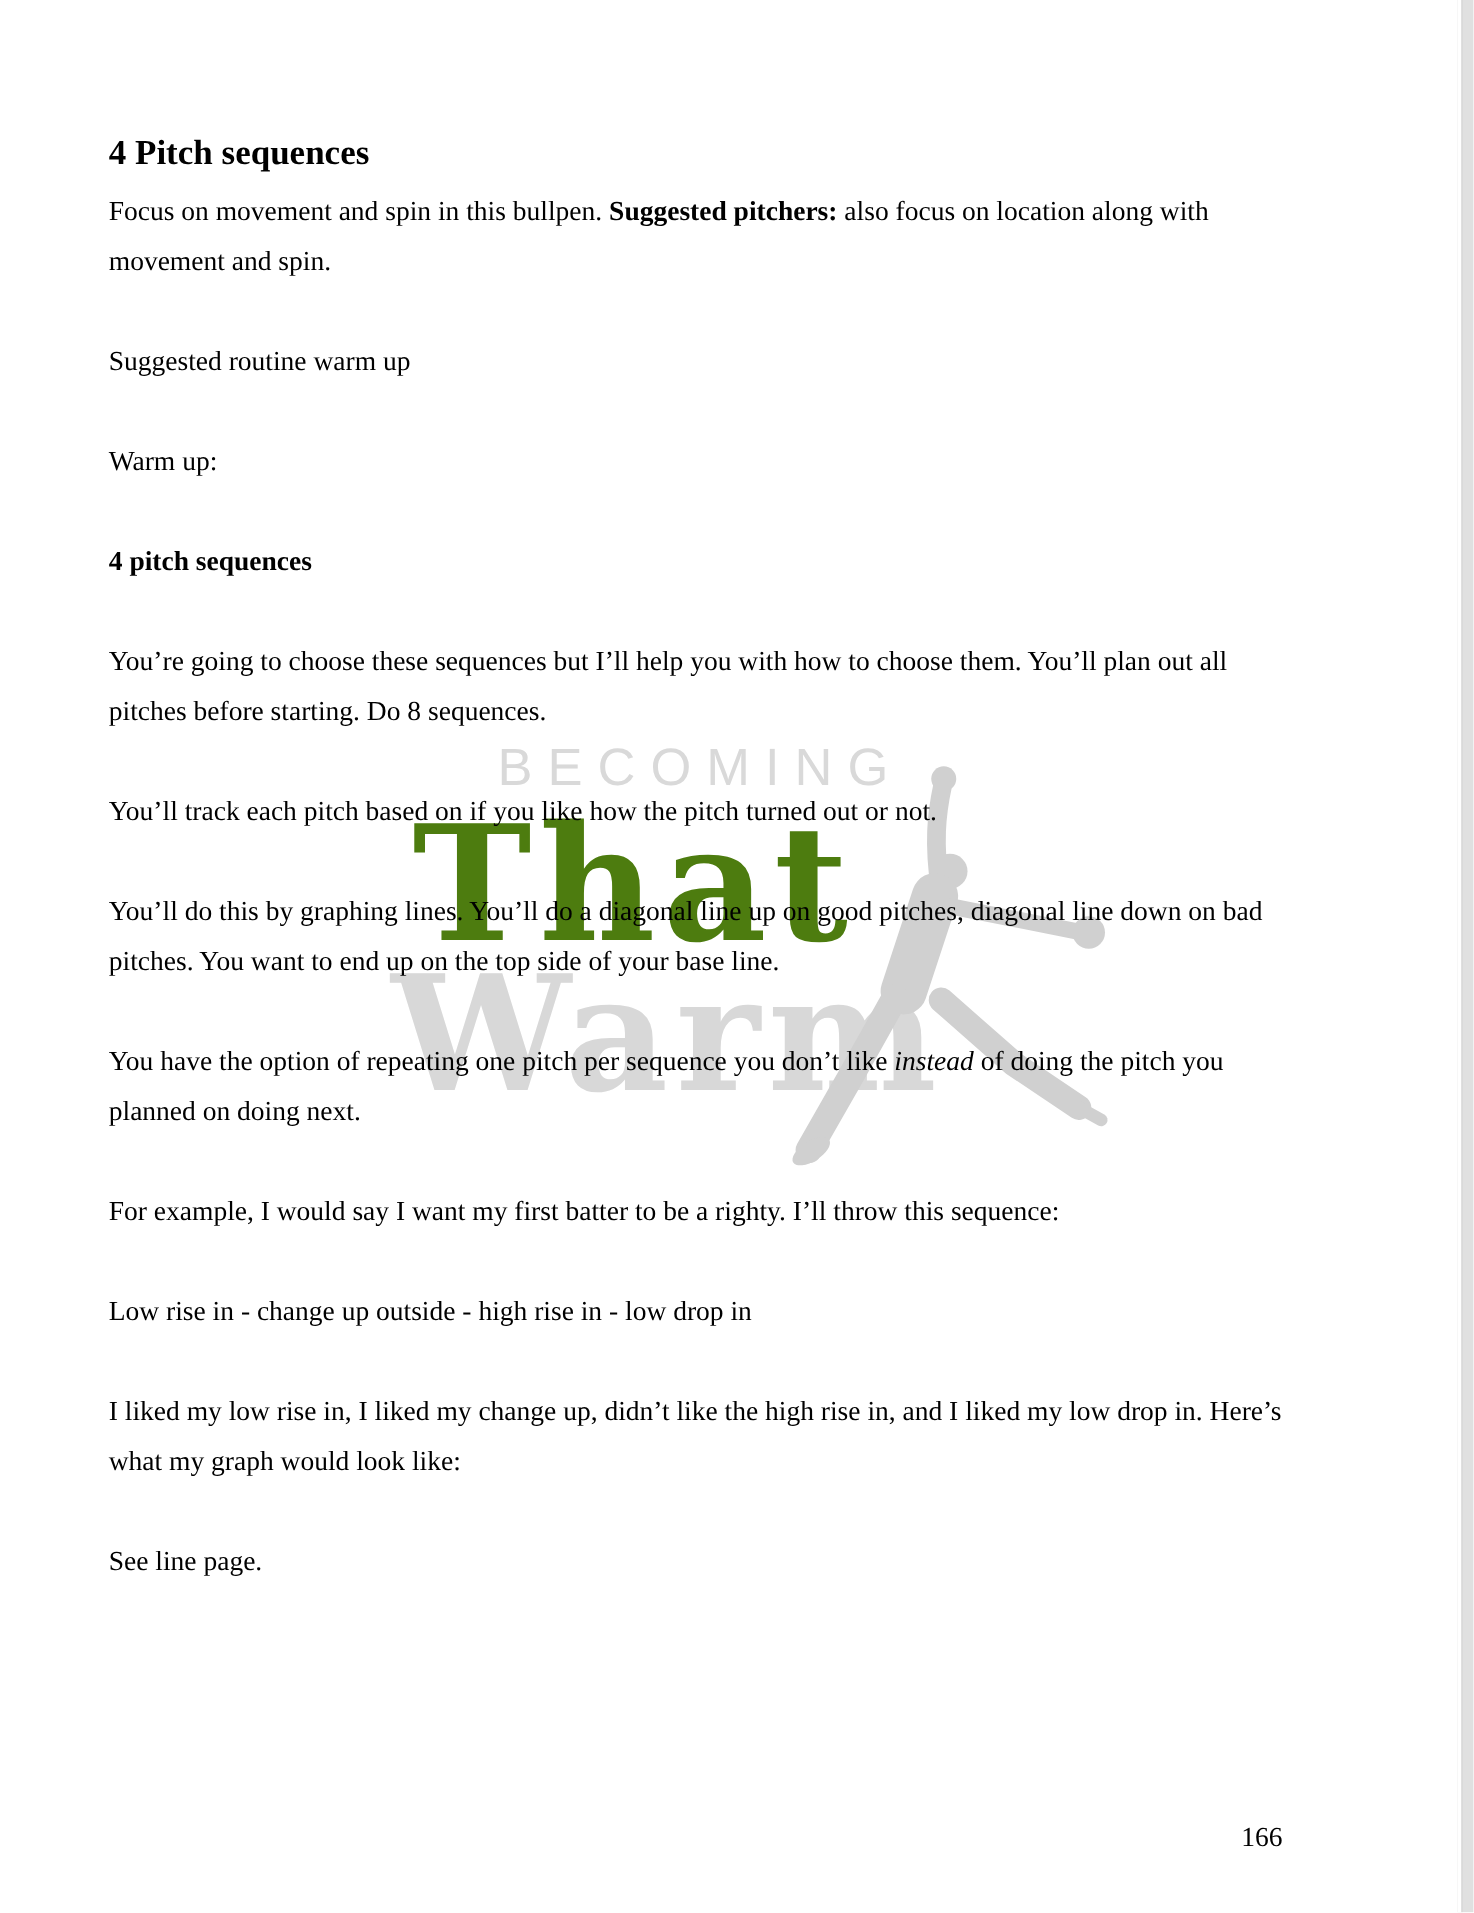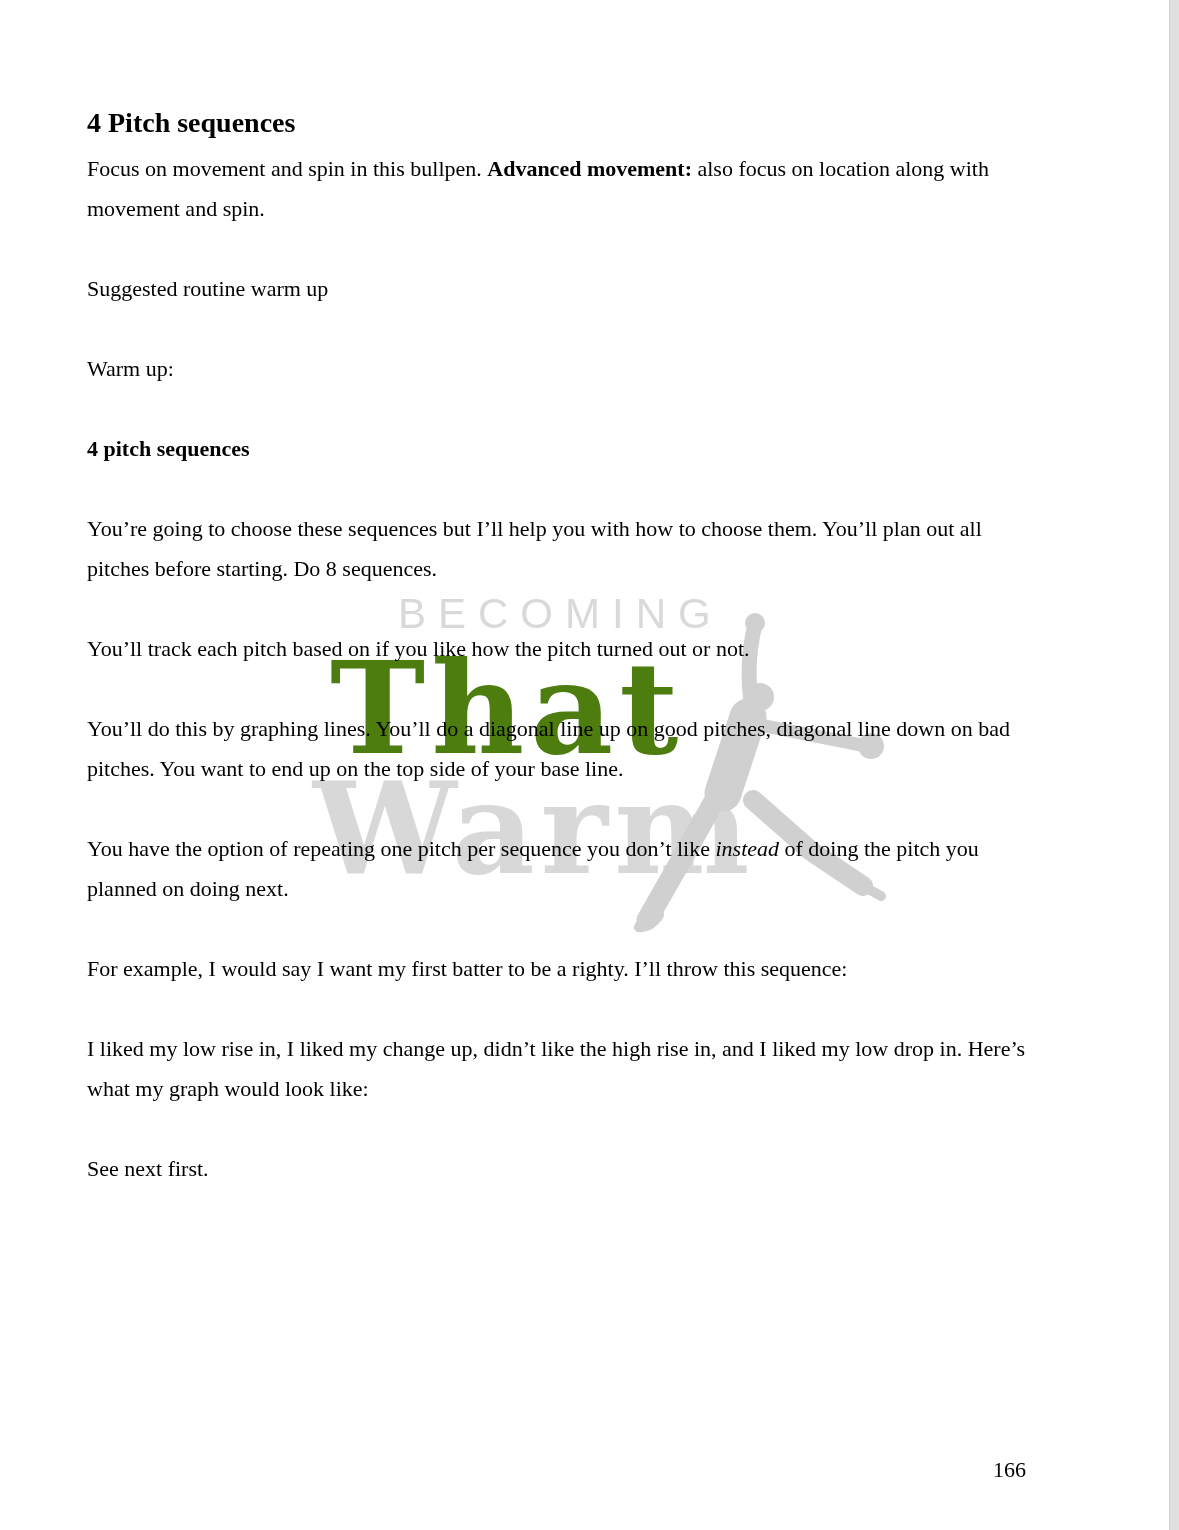--- a/index.html
+++ b/index.html
@@ -84,41 +84,42 @@
       <ellipse cx="49" cy="341" rx="17" ry="8" transform="rotate(-32 49 341)" fill="#d0d0d0"></ellipse>
 
       <path d="M153,220 L211,271 L263,306" stroke="#d0d0d0" stroke-width="20" stroke-linecap="round"></path>
       <path d="M263,306 L281,316" stroke="#d0d0d0" stroke-width="10" stroke-linecap="round"></path>
     </svg>
   </div>
 
   <div class="content">
     <h1>4 Pitch sequences</h1>
 
-    <p><span>Focus on movement and spin in this bullpen. </span><strong>Advanced movement:</strong><span> also focus on location along with movement and spin.</span></p>
+    <p><span>Focus on movement and spin in this bullpen. </span><strong>Suggested pitchers:</strong><span> also focus on location along with movement and spin.</span></p>
 
     <p>Suggested routine warm up</p>
 
     <p>Warm up:</p>
 
     <p class="subhead">4 pitch sequences</p>
 
     <p>You’re going to choose these sequences but I’ll help you with how to choose them. You’ll plan out all pitches before starting. Do 8 sequences.</p>
 
     <p>You’ll track each pitch based on if you like how the pitch turned out or not.</p>
 
     <p>You’ll do this by graphing lines. You’ll do a diagonal line up on good pitches, diagonal line down on bad pitches. You want to end up on the top side of your base line.</p>
 
     <p><span>You have the option of repeating one pitch per sequence you don’t like </span><em>instead</em><span> of doing the pitch you planned on doing next.</span></p>
 
     <p>For example, I would say I want my first batter to be a righty. I’ll throw this sequence:</p>
 
+    <p>Low rise in - change up outside - high rise in - low drop in</p>
 
     <p>I liked my low rise in, I liked my change up, didn’t like the high rise in, and I liked my low drop in. Here’s what my graph would look like:</p>
 
-    <p>See next first.</p>
+    <p>See line page.</p>
   </div>
 
   <div class="page-number">166</div>
 
   <div class="scroll-strip"></div>
 
 </div>
 
 </body></html>

